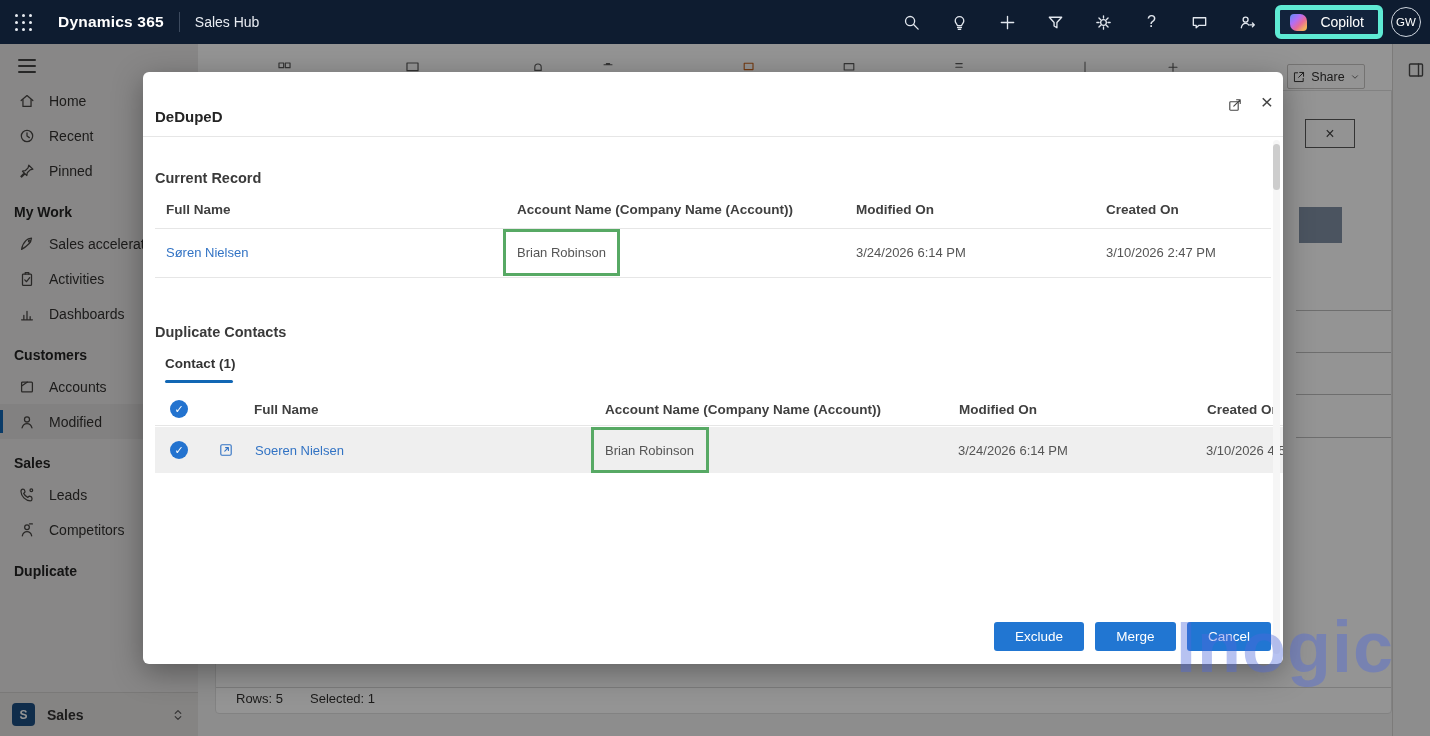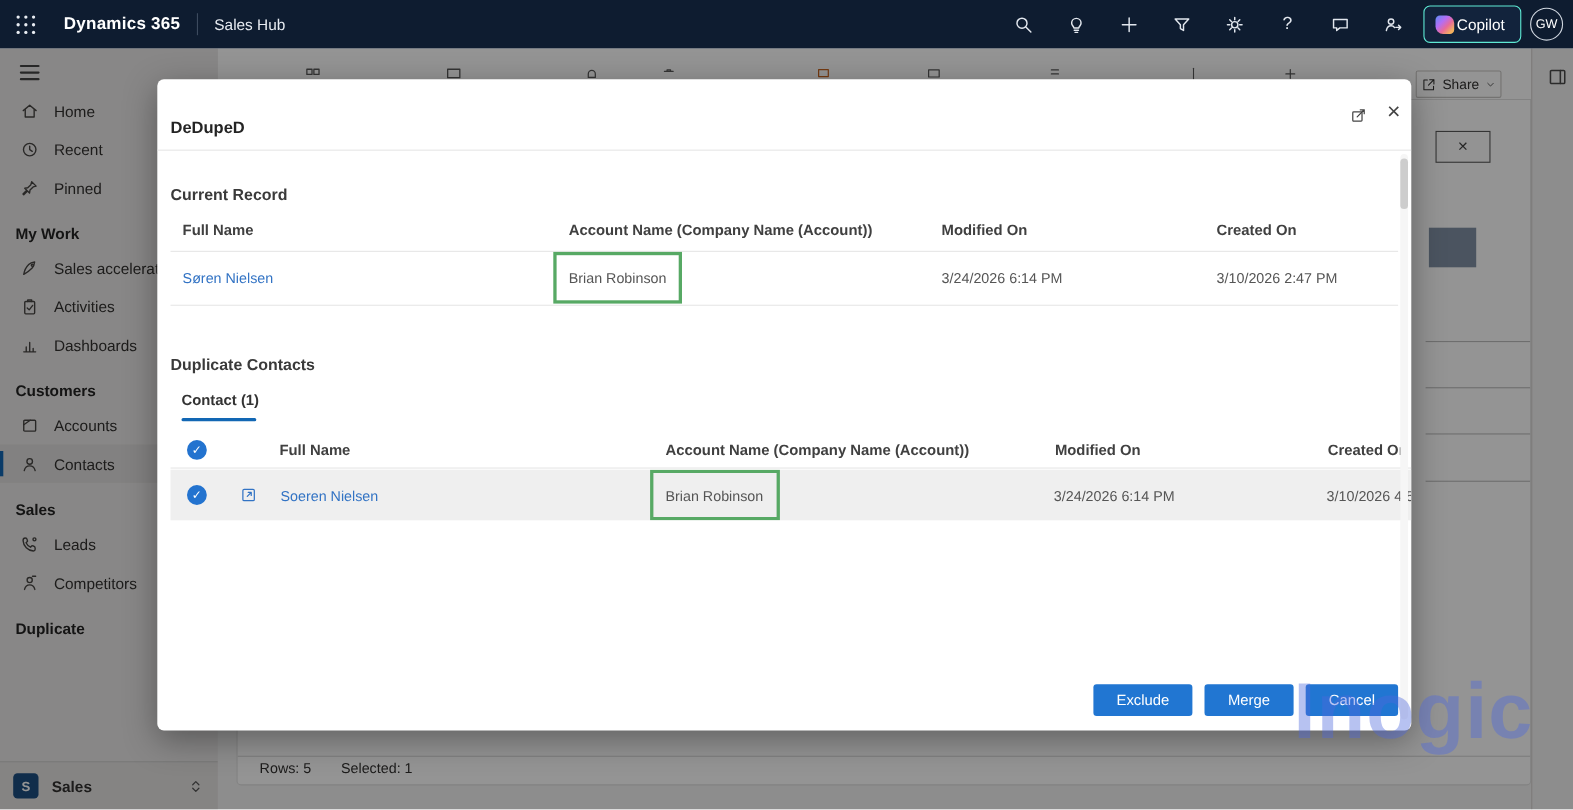--- a/index.html
+++ b/index.html
@@ -14,22 +14,22 @@
     display:flex;align-items:center;color:#fff;z-index:80}
   .waffle{width:46px;height:44px;display:flex;align-items:center;justify-content:center;cursor:pointer}
   .waffle .g{display:grid;grid-template-columns:repeat(3,1fr);gap:4px}
   .waffle .g i{width:3px;height:3px;background:#e8ecf2;border-radius:50%}
   .brand{font-size:15.5px;font-weight:bold;margin-left:12px;letter-spacing:.2px}
   .nav-div{width:1px;height:20px;background:#3c4a5e;margin:0 15px}
   .appname{font-size:14px;color:#e8ecf2}
   .nav-spacer{flex:1}
   .nav-ico{width:48px;height:44px;display:flex;align-items:center;justify-content:center;color:#e2e7ee;cursor:pointer}
   .nav-ico .q{font-size:16px;line-height:1}
-  .copilot-btn{height:34px;padding:0 14px 0 10px;margin:0 8px 0 4px;display:flex;align-items:center;gap:2px;
-    border:1px solid #5eead4;border-radius:6px;background:#12233c;cursor:pointer}
+  .copilot-btn{height:34px;padding:0 14px 0 10px;margin:0 8px 0 4px;display:flex;align-items:center;gap:13px;
+    border:5px solid #5eead4;border-radius:6px;background:#12233c;cursor:pointer}
   .copilot-logo{width:17px;height:17px;border-radius:4px 7px 4px 7px;
     background:linear-gradient(135deg,#5a8df5 0%,#b36ef5 35%,#e86a9a 60%,#f2b05e 85%)}
   .copilot-btn span{font-size:14px;color:#fff}
   .avatar{width:30px;height:30px;border-radius:50%;border:1px solid #cfd6df;margin-right:9px;
     display:flex;align-items:center;justify-content:center;font-size:11.5px;color:#fff;cursor:pointer}
 
   
   .sidebar{position:absolute;top:44px;left:0;width:198px;bottom:0;background:#ebe9e8;z-index:10;
     color:#323130;overflow:hidden}
   .hamburger{margin:15px 0 10px 18px;width:18px;cursor:pointer;color:#444}
@@ -227,21 +227,21 @@
           <rect x="4" y="4.5" width="12" height="11" rx="1"></rect>
           <path d="M4 9l6.5-4.5"></path>
         </svg>
       <span>Accounts</span>
     </div>
     <div class="side-item sel">
       <svg class="ic si" viewBox="0 0 20 20">
           <circle cx="10" cy="7.2" r="2.8"></circle>
           <path d="M4.5 16.5c.8-3.4 3-4.8 5.5-4.8s4.7 1.4 5.5 4.8"></path>
         </svg>
-      <span>Contacts</span>
+      <span>Modified</span>
     </div>
 
     <div class="side-head">Sales</div>
     <div class="side-item">
       <svg class="ic si" viewBox="0 0 20 20">
           <path d="M5.5 3.5c1 0 1.8.8 2 1.8l.3 1.4-1.5 1.5c.9 1.9 2.6 3.6 4.5 4.5l1.5-1.5 1.4.3c1 .2 1.8 1 1.8 2v1.2c0 1-.8 1.8-1.8 1.8-5.5-.3-10.1-5-10.4-10.4 0-1.4.8-2.6 2.2-2.6z"></path>
           <circle cx="14.8" cy="4.8" r="1.5"></circle>
         </svg>
       <span>Leads</span>
     </div>

